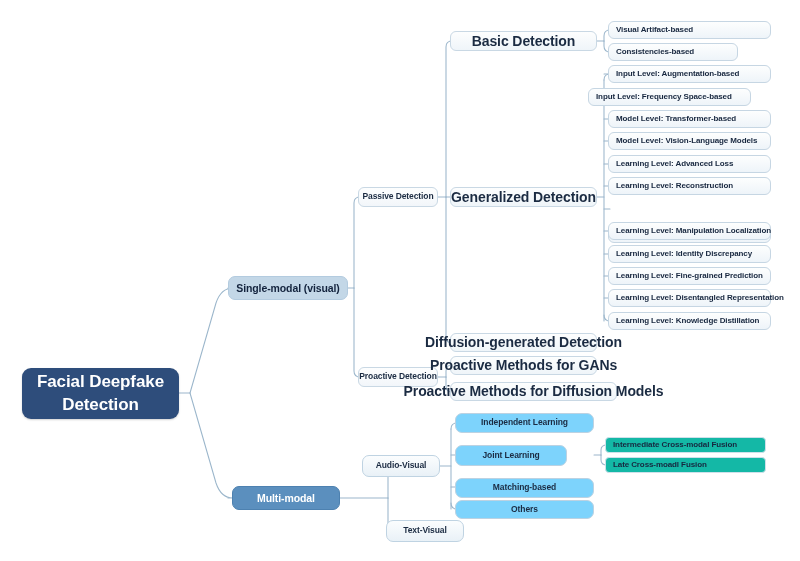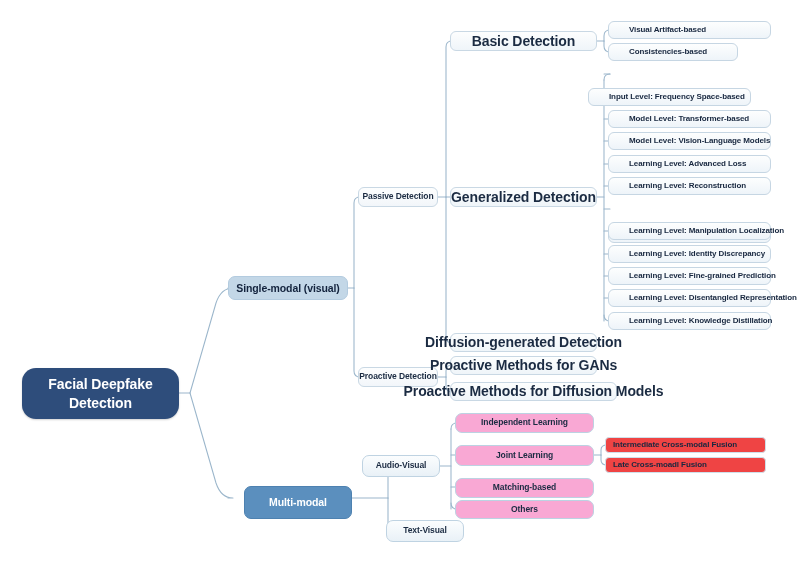--- a/index.html
+++ b/index.html
@@ -36,23 +36,23 @@
     border-radius: 7px;
     line-height: 1.15;
     white-space: nowrap;
     letter-spacing: -0.1px;
   }
 
   
   .n-root {
     background: #2e4d7b;
     color: #ffffff;
-    font-size: 14px;
-    font-weight: bold;
-    border-radius: 14px;
+    font-size: 17px;
+    font-weight: bold;
+    border-radius: 9px;
     line-height: 1.35;
     white-space: normal;
     box-shadow: 0 1px 2px rgba(0,0,0,0.18);
   }
 
   
   .n-l1a {
     background: #c3d7e7;
     color: #13233d;
     font-size: 10.5px;
@@ -88,34 +88,34 @@
   }
   
   .n-leaf {
     background: linear-gradient(180deg, #fdfefe 0%, #eef4f9 100%);
     color: #17273f;
     font-size: 8px;
     font-weight: bold;
     border: 1px solid #c6d6e3;
     border-radius: 6px;
     justify-content: flex-start;
-    padding-left: 20px;
+    padding-left: 7px;
     text-align: left;
   }
   
   .n-av {
-    background: #f9a8d4;
+    background: #7dd3fc;
     color: #1b2b42;
     font-size: 8.5px;
     font-weight: bold;
     border: 1px solid #bcd2e2;
     border-radius: 7px;
   }
   .n-av2 {
-    background: #ef4444;
+    background: #14b8a6;
     color: #17273f;
     font-size: 8px;
     font-weight: bold;
     border: 1px solid #cfe0ea;
     border-radius: 4px;
     justify-content: flex-start;
     padding-left: 7px;
     text-align: left;
   }
   .n-sub {
@@ -192,21 +192,21 @@
   </svg>
 
   <div class="node n-root" style="left:22px; top:368px; width:157px; height:51px;">
     <span>Facial Deepfake Detection</span>
   </div>
 
   <div class="node n-l1a" style="left:228px; top:276px; width:120px; height:24px;">
     <span>Single-modal (visual)</span>
   </div>
 
-  <div class="node n-l1b" style="left:244px; top:486px; width:108px; height:33px;text-align:center;">
+  <div class="node n-l1b" style="left:232px; top:486px; width:108px; height:24px;text-align:center;">
     <span>Multi-modal</span>
   </div>
 
   <div class="node n-l2" style="left:358px; top:187px; width:80px; height:20px;">
     <span>Passive Detection</span>
   </div>
 
   <div class="node n-l2" style="left:358px; top:367px; width:80px; height:20px;">
     <span>Proactive Detection</span>
   </div>
@@ -231,20 +231,23 @@
     <span>Proactive Methods for Diffusion Models</span>
   </div>
 
   <div class="node n-leaf" style="left:608px; top:21px; width:163px; height:18px;">
     <span>Visual Artifact-based</span>
   </div>
   <div class="node n-leaf" style="left:608px; top:43px; width:130px; height:18px;">
     <span>Consistencies-based</span>
   </div>
 
+  <div class="node n-leaf" style="left:608px; top:65px; width:163px; height:18px;">
+    <span>Input Level: Augmentation-based</span>
+  </div>
   <div class="node n-leaf" style="left:588px; top:88px; width:163px; height:18px;">
     <span>Input Level: Frequency Space-based</span>
   </div>
   <div class="node n-leaf" style="left:608px; top:110px; width:163px; height:18px;">
     <span>Model Level: Transformer-based</span>
   </div>
   <div class="node n-leaf" style="left:608px; top:132px; width:163px; height:18px;">
     <span>Model Level: Vision-Language Models</span>
   </div>
   <div class="node n-leaf" style="left:608px; top:155px; width:163px; height:18px;">
@@ -276,21 +279,21 @@
     <span>Audio-Visual</span>
   </div>
 
   <div class="node n-sub" style="left:362px; top:520px; width:78px; height:22px;margin-left:24px;">
     <span>Text-Visual</span>
   </div>
 
   <div class="node n-av" style="left:455px; top:413px; width:139px; height:20px;">
     <span>Independent Learning</span>
   </div>
-  <div class="node n-av" style="left:455px; top:445px; width:139px; height:21px;text-align:center;">
+  <div class="node n-av" style="left:455px; top:445px; width:112px; height:21px;text-align:center;">
     <span>Joint Learning</span>
   </div>
   <div class="node n-av" style="left:455px; top:478px; width:139px; height:20px;">
     <span>Matching-based</span>
   </div>
   <div class="node n-av" style="left:455px; top:500px; width:139px; height:19px;">
     <span>Others</span>
   </div>
 
   <div class="node n-av2" style="left:605px; top:437px; width:161px; height:16px;">

